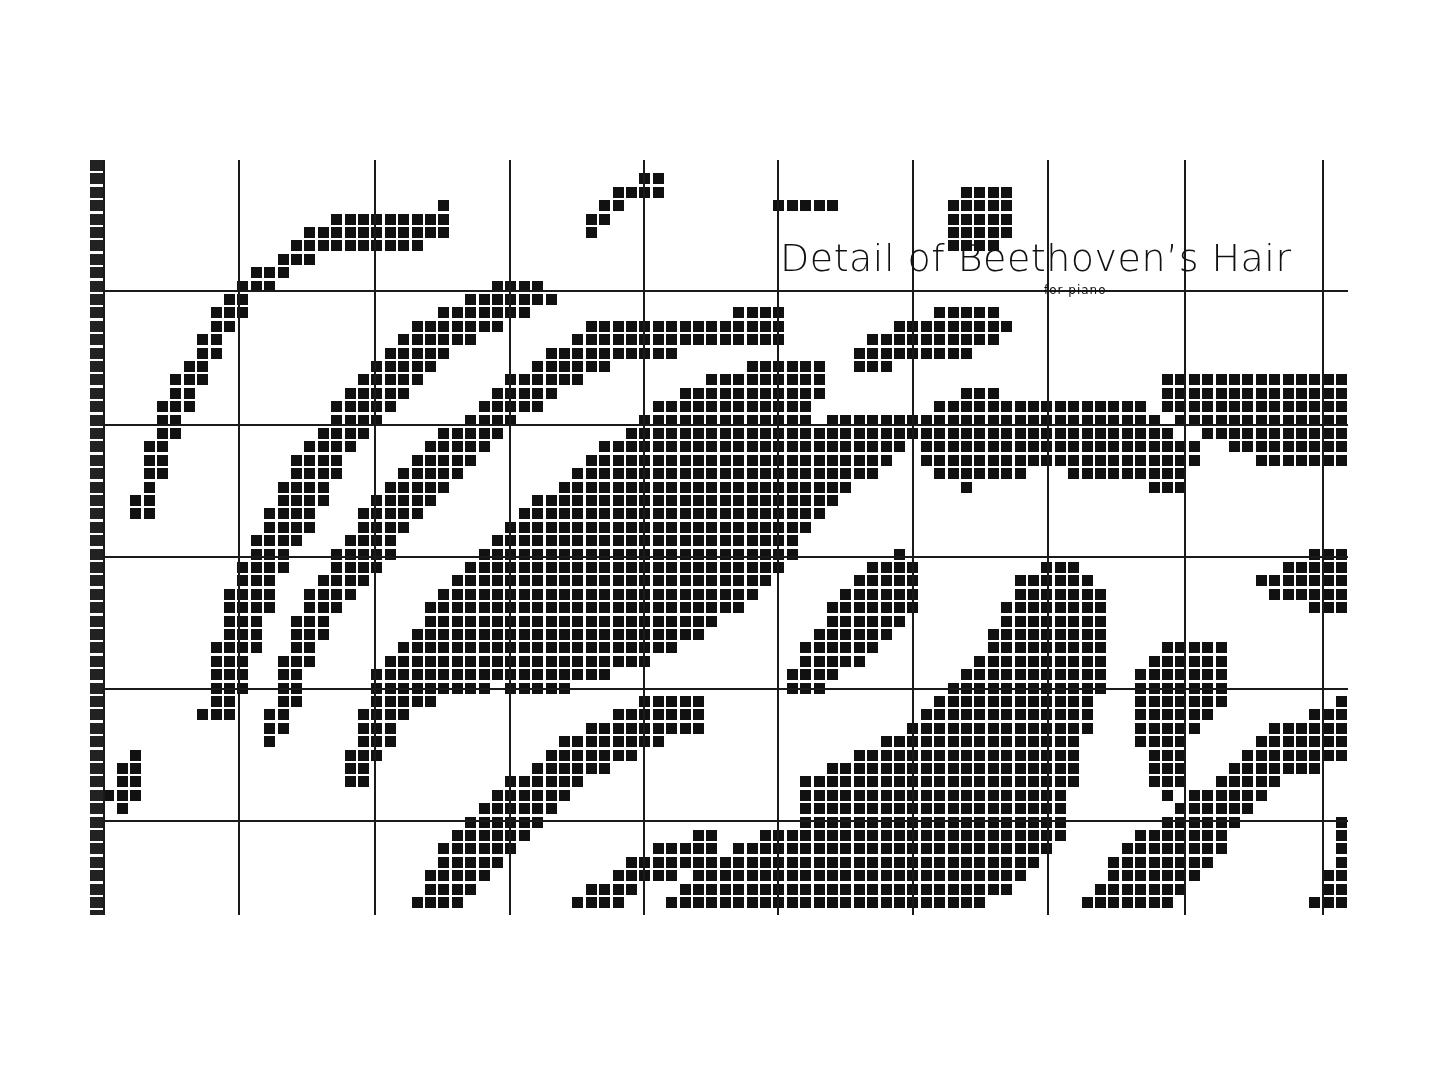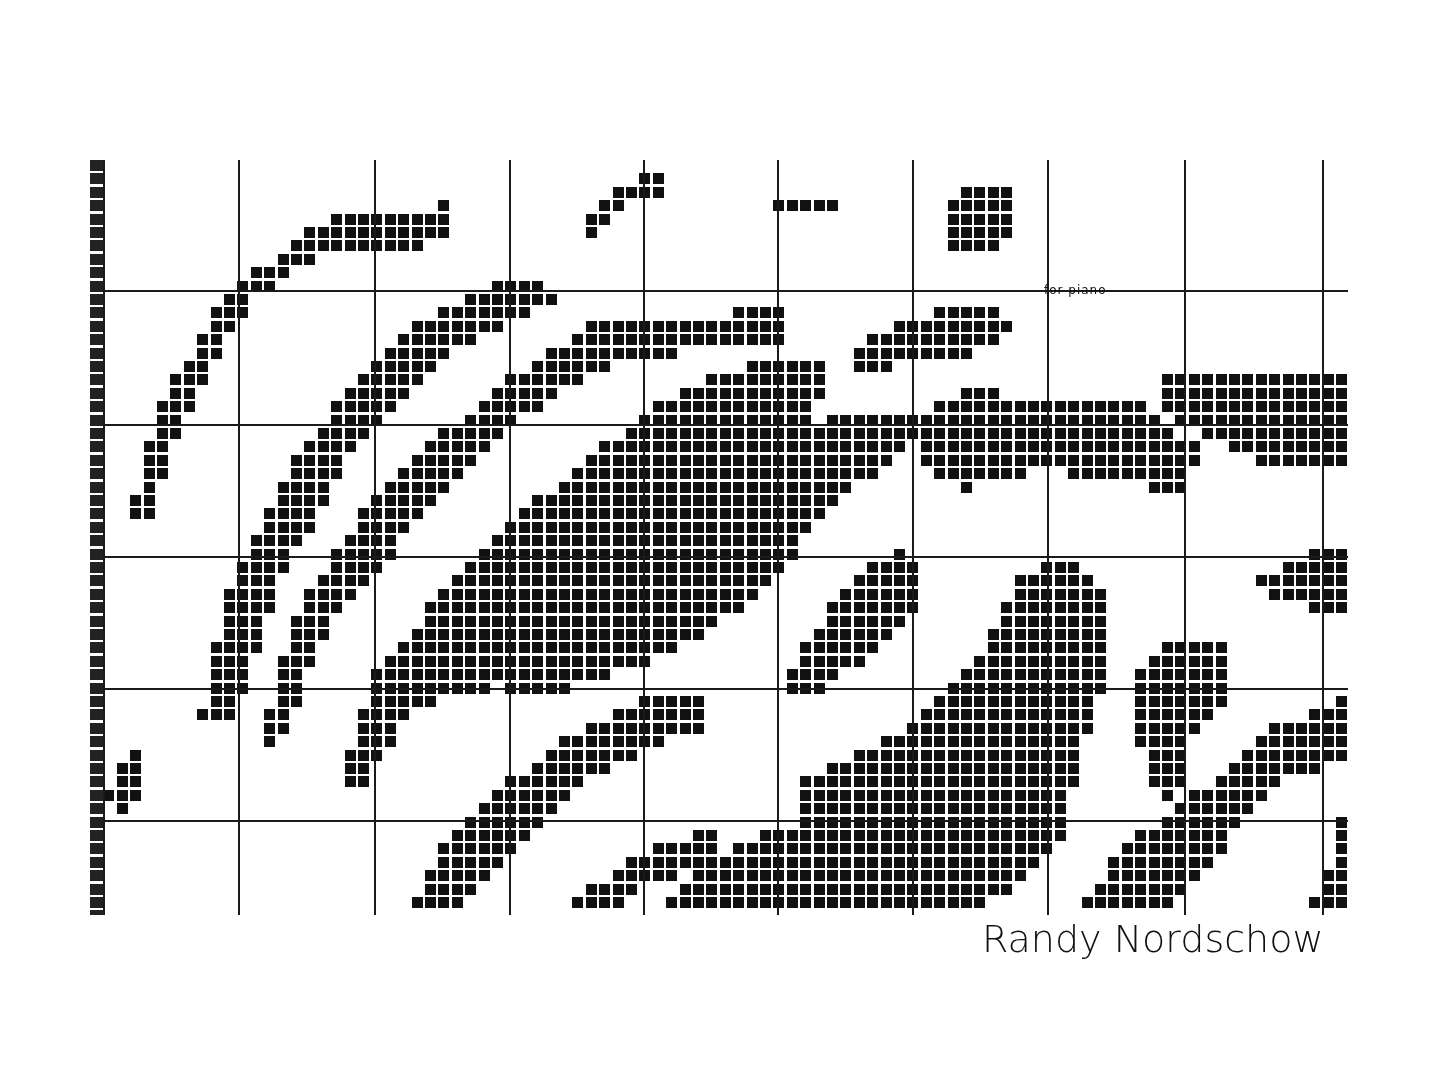--- a/index.html
+++ b/index.html
@@ -1976,15 +1976,15 @@
       <div class="vline" style="left: 912px; top: 160px; height: 755px;"></div>
       <div class="vline" style="left: 1047px; top: 160px; height: 755px;"></div>
       <div class="vline" style="left: 1184px; top: 160px; height: 755px;"></div>
       <div class="vline" style="left: 1322px; top: 160px; height: 755px;"></div>
       <div class="hline" style="top: 290px; left: 103px; width: 1245px;"></div>
       <div class="hline" style="top: 424px; left: 103px; width: 1245px;"></div>
       <div class="hline" style="top: 556px; left: 103px; width: 1245px;"></div>
       <div class="hline" style="top: 688px; left: 103px; width: 1245px;"></div>
       <div class="hline" style="top: 820px; left: 103px; width: 1245px;"></div>
     </div>
+  <div class="title">Detail of Beethoven’s Hair</div>
   <div class="subtitle">for piano</div>
-  <div class="composer">Randy Nordschow</div>
 </div>
 
 </body></html>

